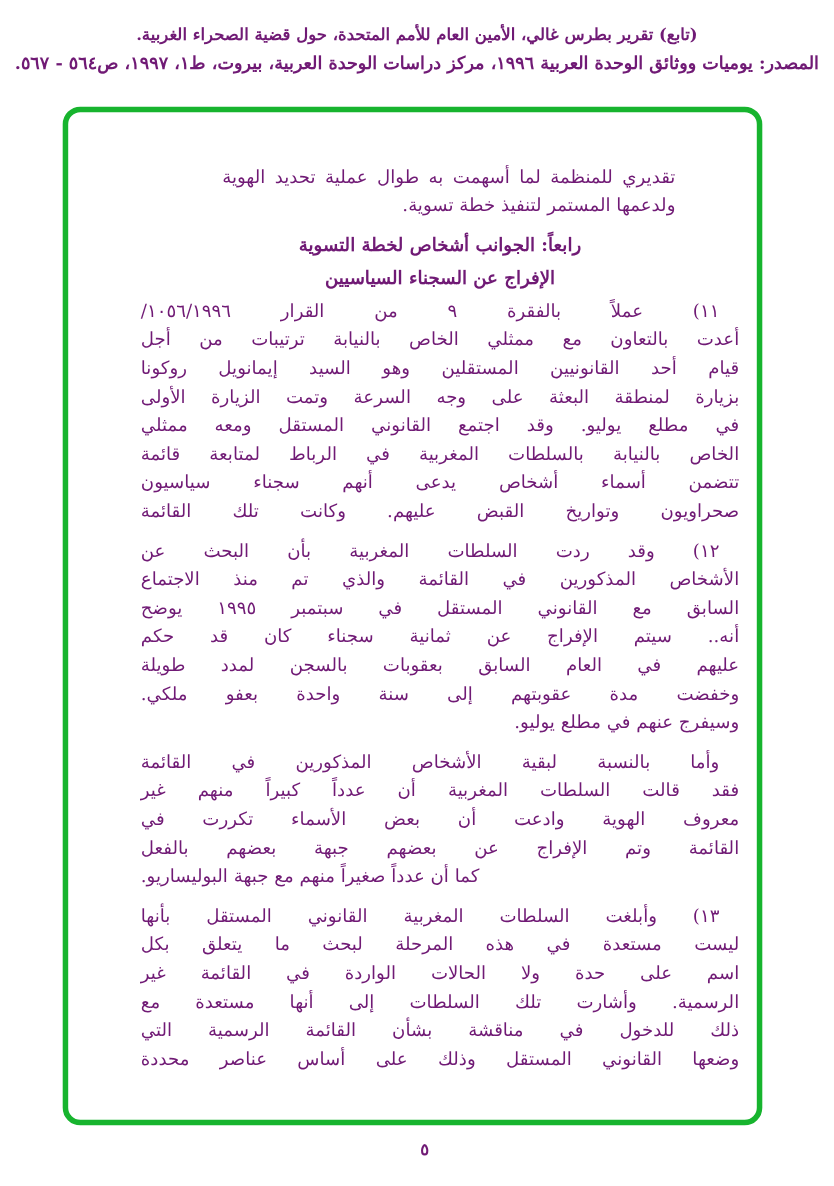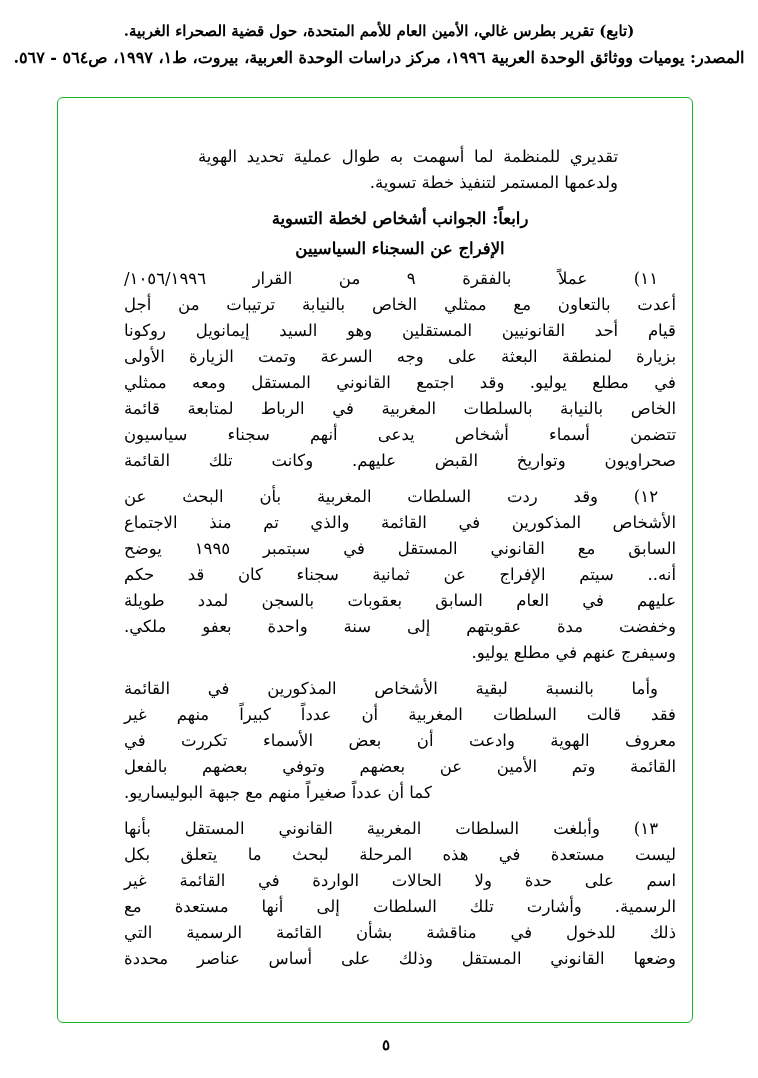--- a/index.html
+++ b/index.html
@@ -2,21 +2,21 @@
 <html dir="rtl" lang="ar"><head>
 <meta charset="utf-8">
 <style>
   html, body { margin: 0; padding: 0; background: #ffffff; }
   .page {
     position: relative;
     width: 758px;
     height: 1078px;
     background: #ffffff;
     font-family: "DejaVu Serif", "Liberation Serif", serif;
-    color: #000000;
+    color: #701a75;
     direction: rtl;
     overflow: hidden;
   }
   .doc-header {
     padding-top: 20px;
     text-align: center;
     font-weight: bold;
   }
   .doc-title {
     font-size: 15px;
@@ -27,22 +27,22 @@
     line-height: 18px;
     margin-top: 7px;
   }
   .frame {
     position: absolute;
     top: 97px;
     left: 57px;
     width: 636px;
     height: 926px;
     box-sizing: border-box;
-    border: 1px solid #737373;
-    border-radius: 6px;
+    border: 5px solid #737373;
+    border-radius: 16px;
     background: #ffffff;
   }
   .content {
     position: absolute;
     top: 46px;
     right: 16px;
     left: 66px;
     direction: rtl;
   }
   .para {
@@ -110,21 +110,21 @@
           <div class="line">السابق مع القانوني المستقل في سبتمبر ١٩٩٥ يوضح</div>
           <div class="line">أنه.. سيتم الإفراج عن ثمانية سجناء كان قد حكم</div>
           <div class="line">عليهم في العام السابق بعقوبات بالسجن لمدد طويلة</div>
           <div class="line">وخفضت مدة عقوبتهم إلى سنة واحدة بعفو ملكي.</div>
           <div class="line right">وسيفرج عنهم في مطلع يوليو.</div>
         </div>
         <div class="para indent-first">
           <div class="line">وأما بالنسبة لبقية الأشخاص المذكورين في القائمة</div>
           <div class="line">فقد قالت السلطات المغربية أن عدداً كبيراً منهم غير</div>
           <div class="line">معروف الهوية وادعت أن بعض الأسماء تكررت في</div>
-          <div class="line">القائمة وتم الأمين عن بعضهم وتوفي بعضهم بالفعل</div>
+          <div class="line">القائمة وتم الإفراج عن بعضهم جبهة بعضهم بالفعل</div>
           <div class="line left">كما أن عدداً صغيراً منهم مع جبهة البوليساريو.</div>
         </div>
         <div class="para indent-first">
           <div class="line">١٣) وأبلغت السلطات المغربية القانوني المستقل بأنها</div>
           <div class="line">ليست مستعدة في هذه المرحلة لبحث ما يتعلق بكل</div>
           <div class="line">اسم على حدة ولا الحالات الواردة في القائمة غير</div>
           <div class="line">الرسمية. وأشارت تلك السلطات إلى أنها مستعدة مع</div>
           <div class="line">ذلك للدخول في مناقشة بشأن القائمة الرسمية التي</div>
           <div class="line">وضعها القانوني المستقل وذلك على أساس عناصر محددة</div>
         </div>

